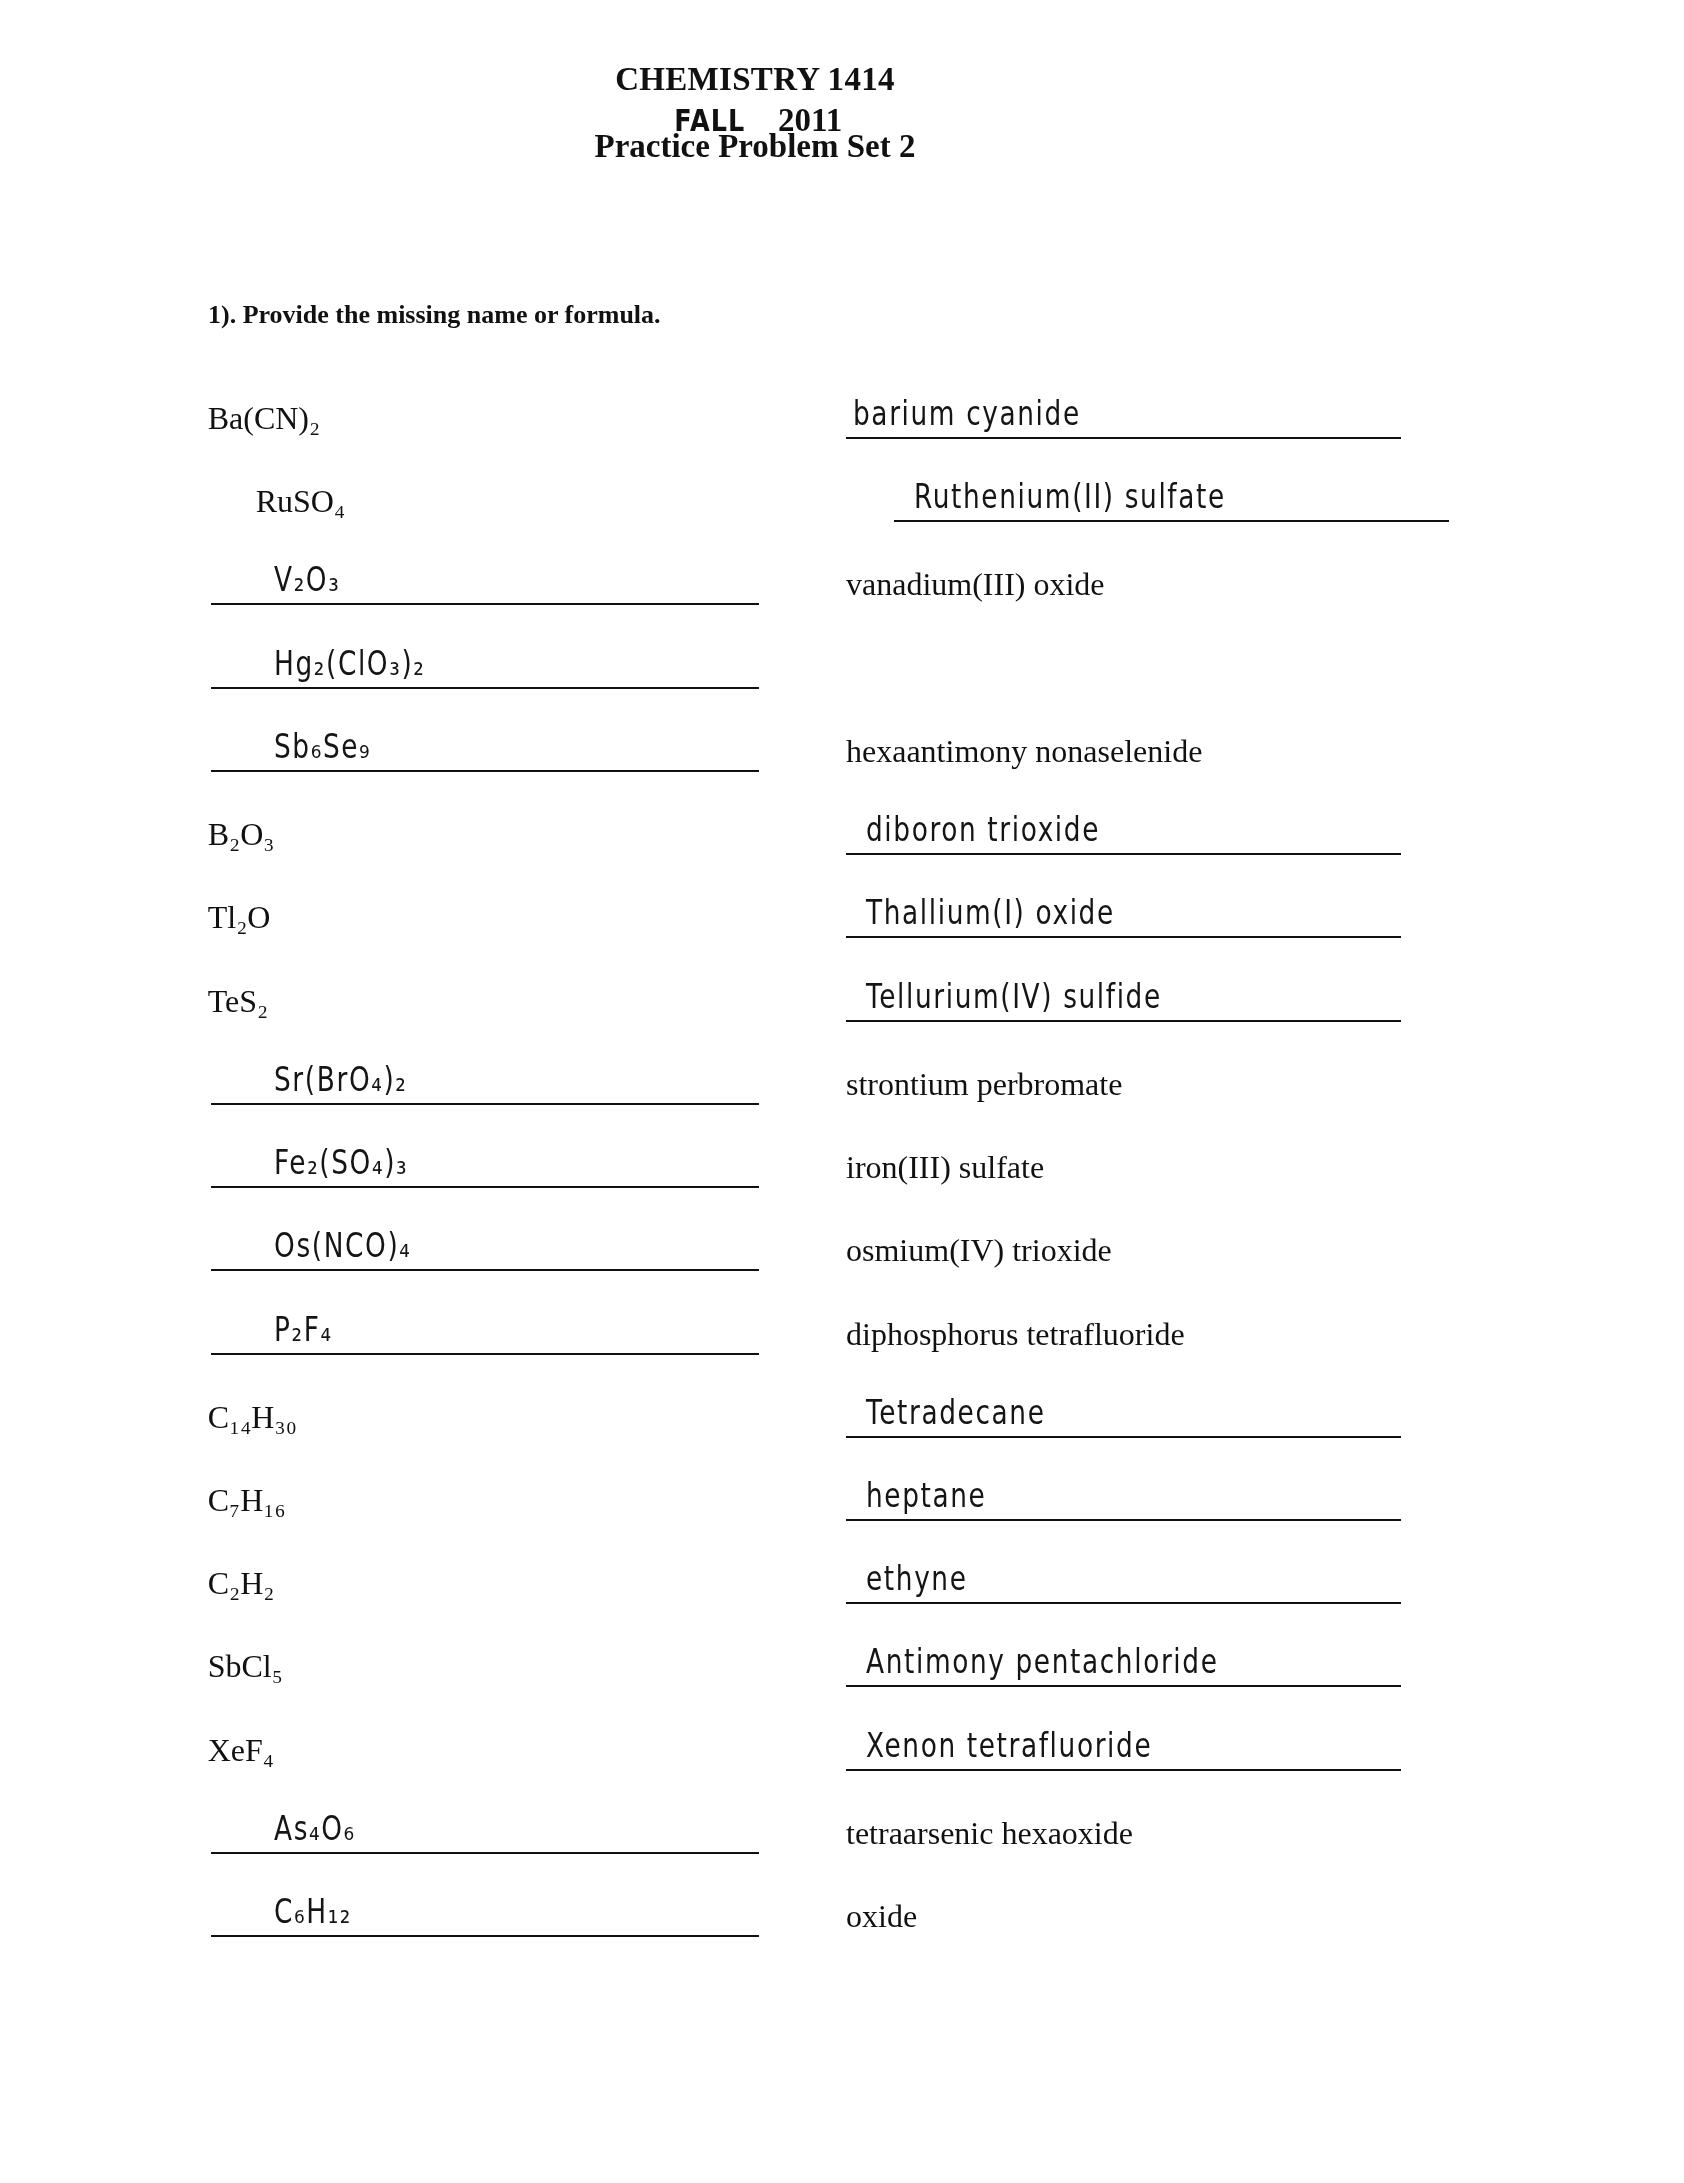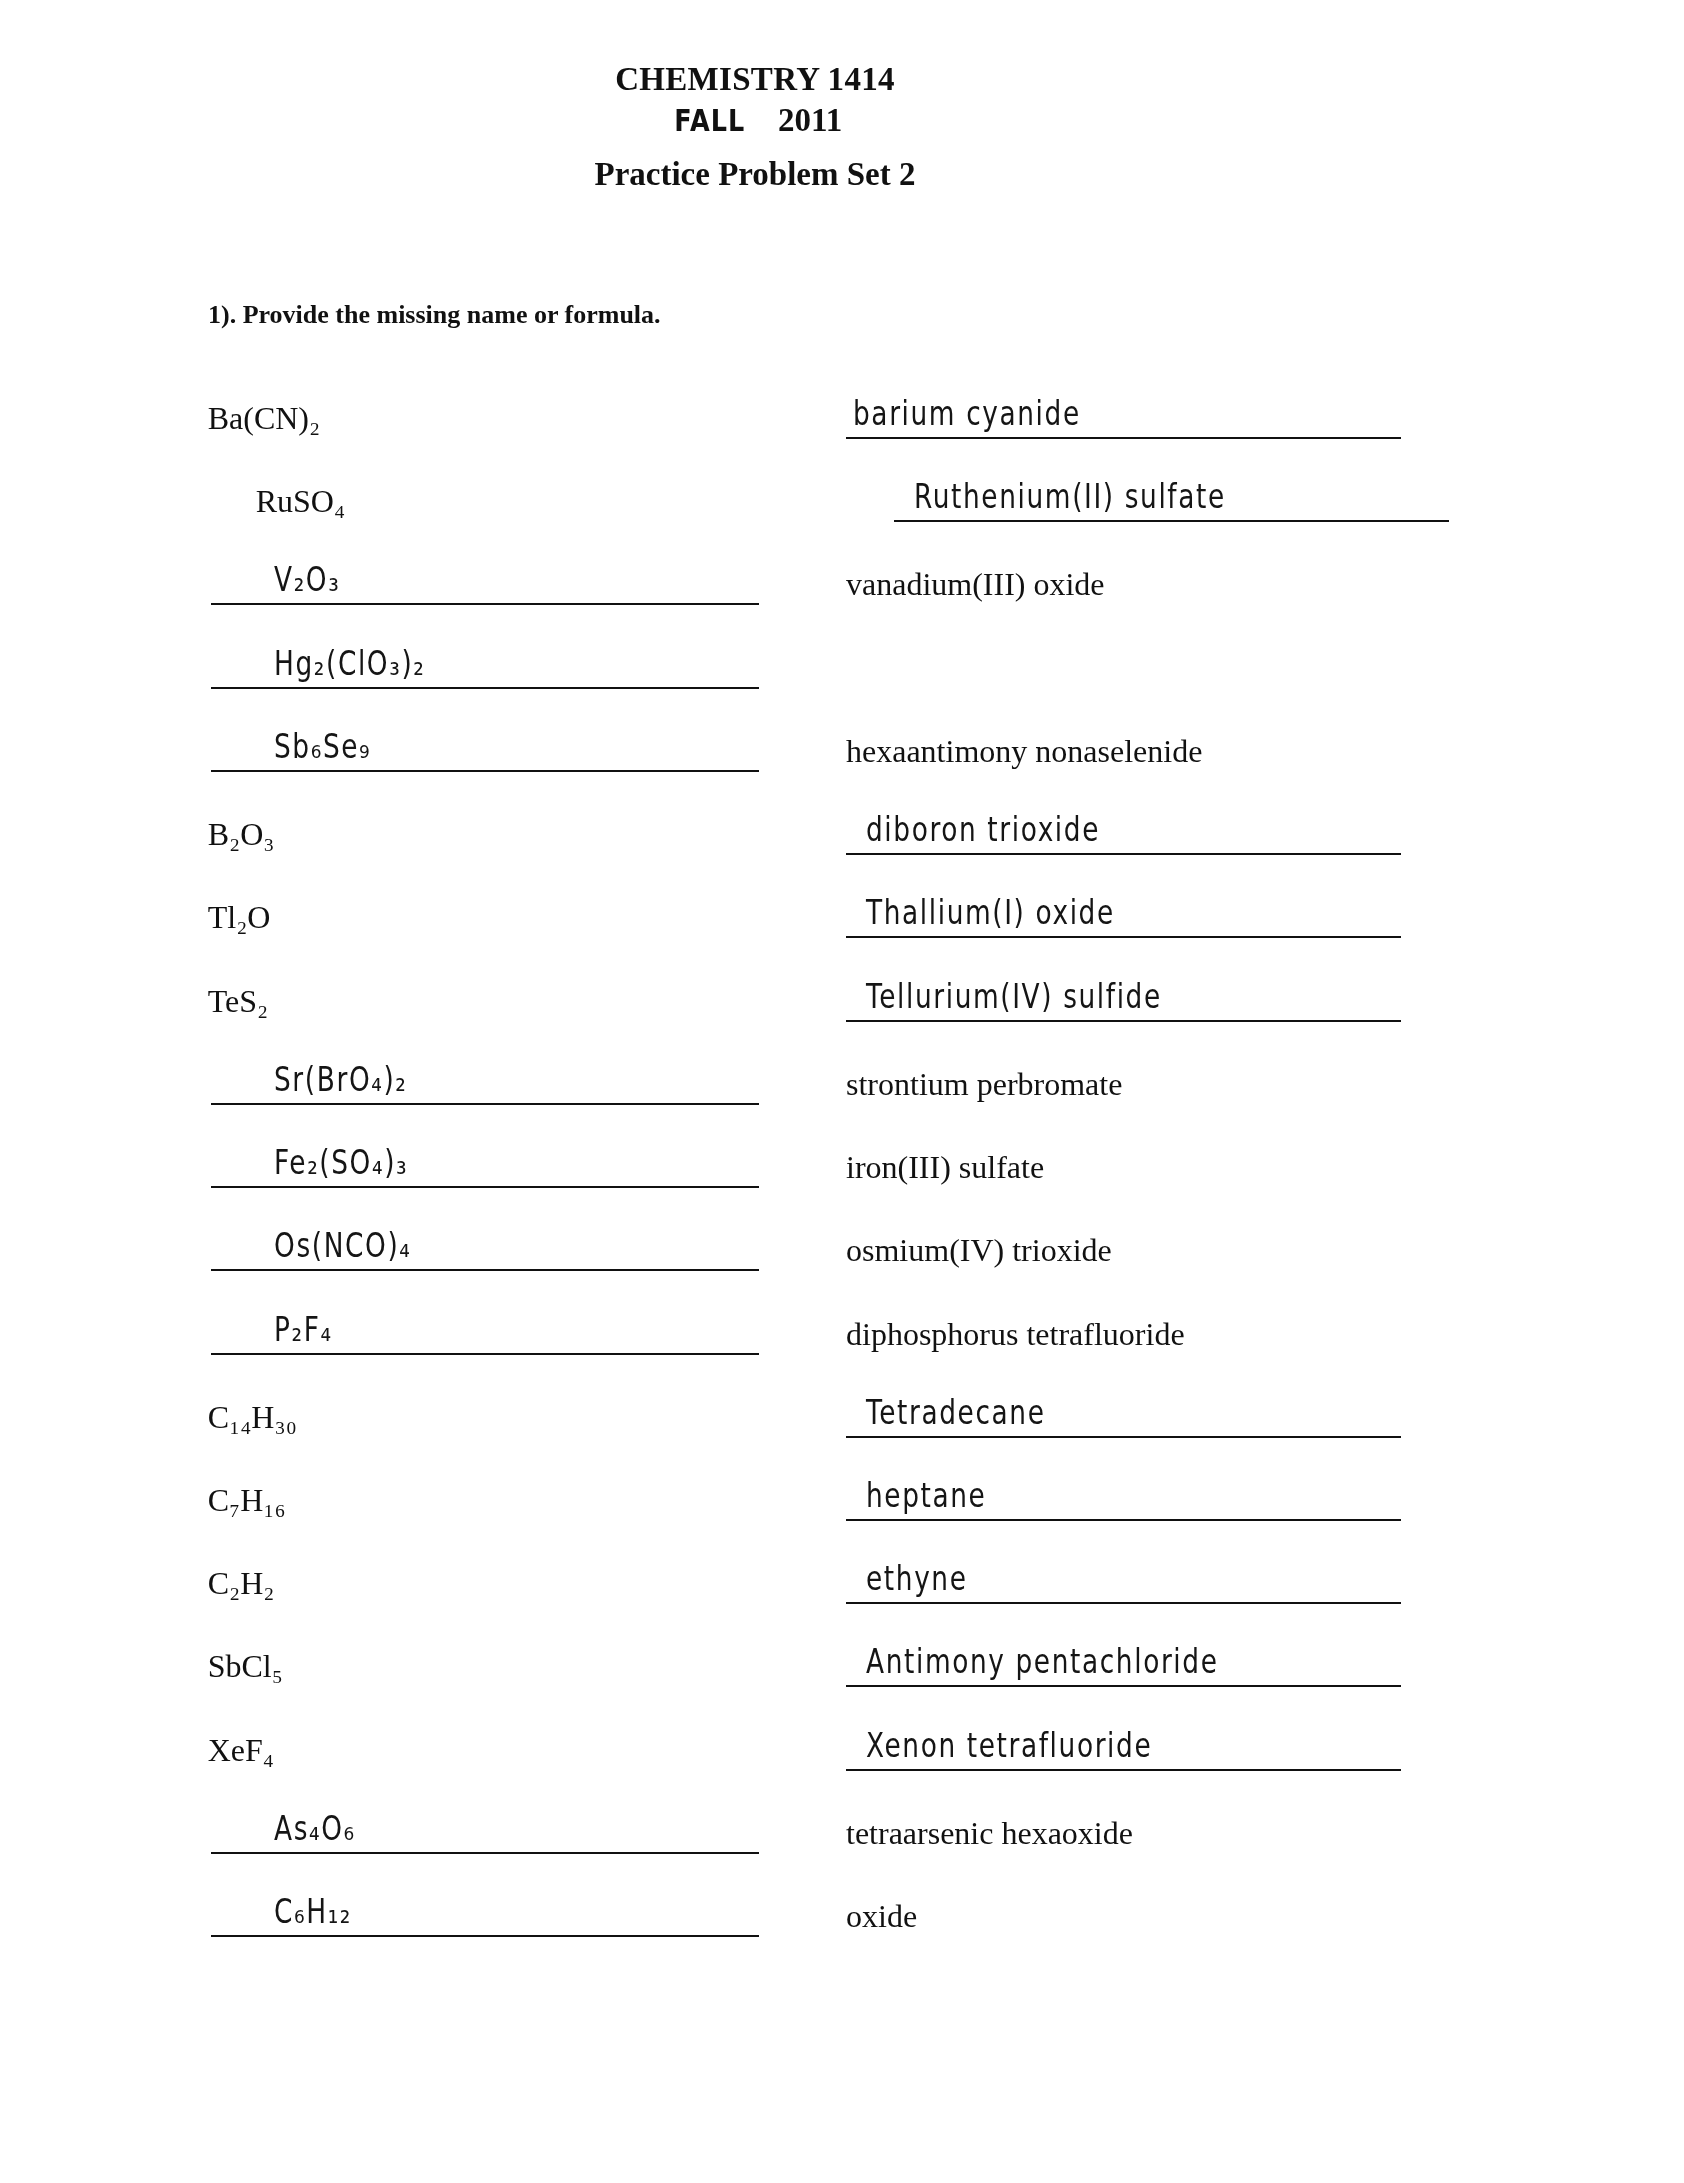--- a/index.html
+++ b/index.html
@@ -1,20 +1,20 @@
 <!DOCTYPE html>
 <html style="font-size:10.6px"><head>
 <meta charset="utf-8">
 <style>
   html, body { margin:0; padding:0; background:#ffffff; }
   body { width:1685px; height:2183px; position:relative; overflow:hidden; font-family:"Liberation Serif", "DejaVu Serif", serif; color:#111; }
   .header { position:absolute; left:0; width:1510px; text-align:center; font-weight:bold; }
   .h1 { top:61px; font-size:33px; letter-spacing:0.3px; }
   .h2 { top:102px; font-size:33px; }
-  .h3 { top:156px; font-size:33px; }
+  .h3 { top:128px; font-size:33px; }
   .hand { font-family:"DejaVu Sans", sans-serif; font-weight:bold; font-size:30px; letter-spacing:1.3px; margin-right:26.4px; display:inline-block; transform:scaleX(0.85); }
   .instruction { position:absolute; left:208px; top:268px; font-size:26px; font-weight:bold;margin-top:32px; }
   .row { position:absolute; left:0; width:1685px; height:83px; }
   .cell { position:absolute; bottom:14.5px; height:66px; }
   .cell.left { left:211px; width:548px; }
   .cell.right { left:846px; width:555px; }
   .cell.blank { border-bottom:2.6px solid #111; }
   .printed { position:absolute; bottom:1.3px; left:0; font-size:32px; white-space:nowrap; }
   .cell.left .printed { left:-3.3px; }
   .written { position:absolute; bottom:4px; white-space:nowrap; font-family:"DejaVu Sans", sans-serif; font-size:33px; color:#151515; letter-spacing:2px; transform-origin:left bottom; transform:scaleX(0.8); }

